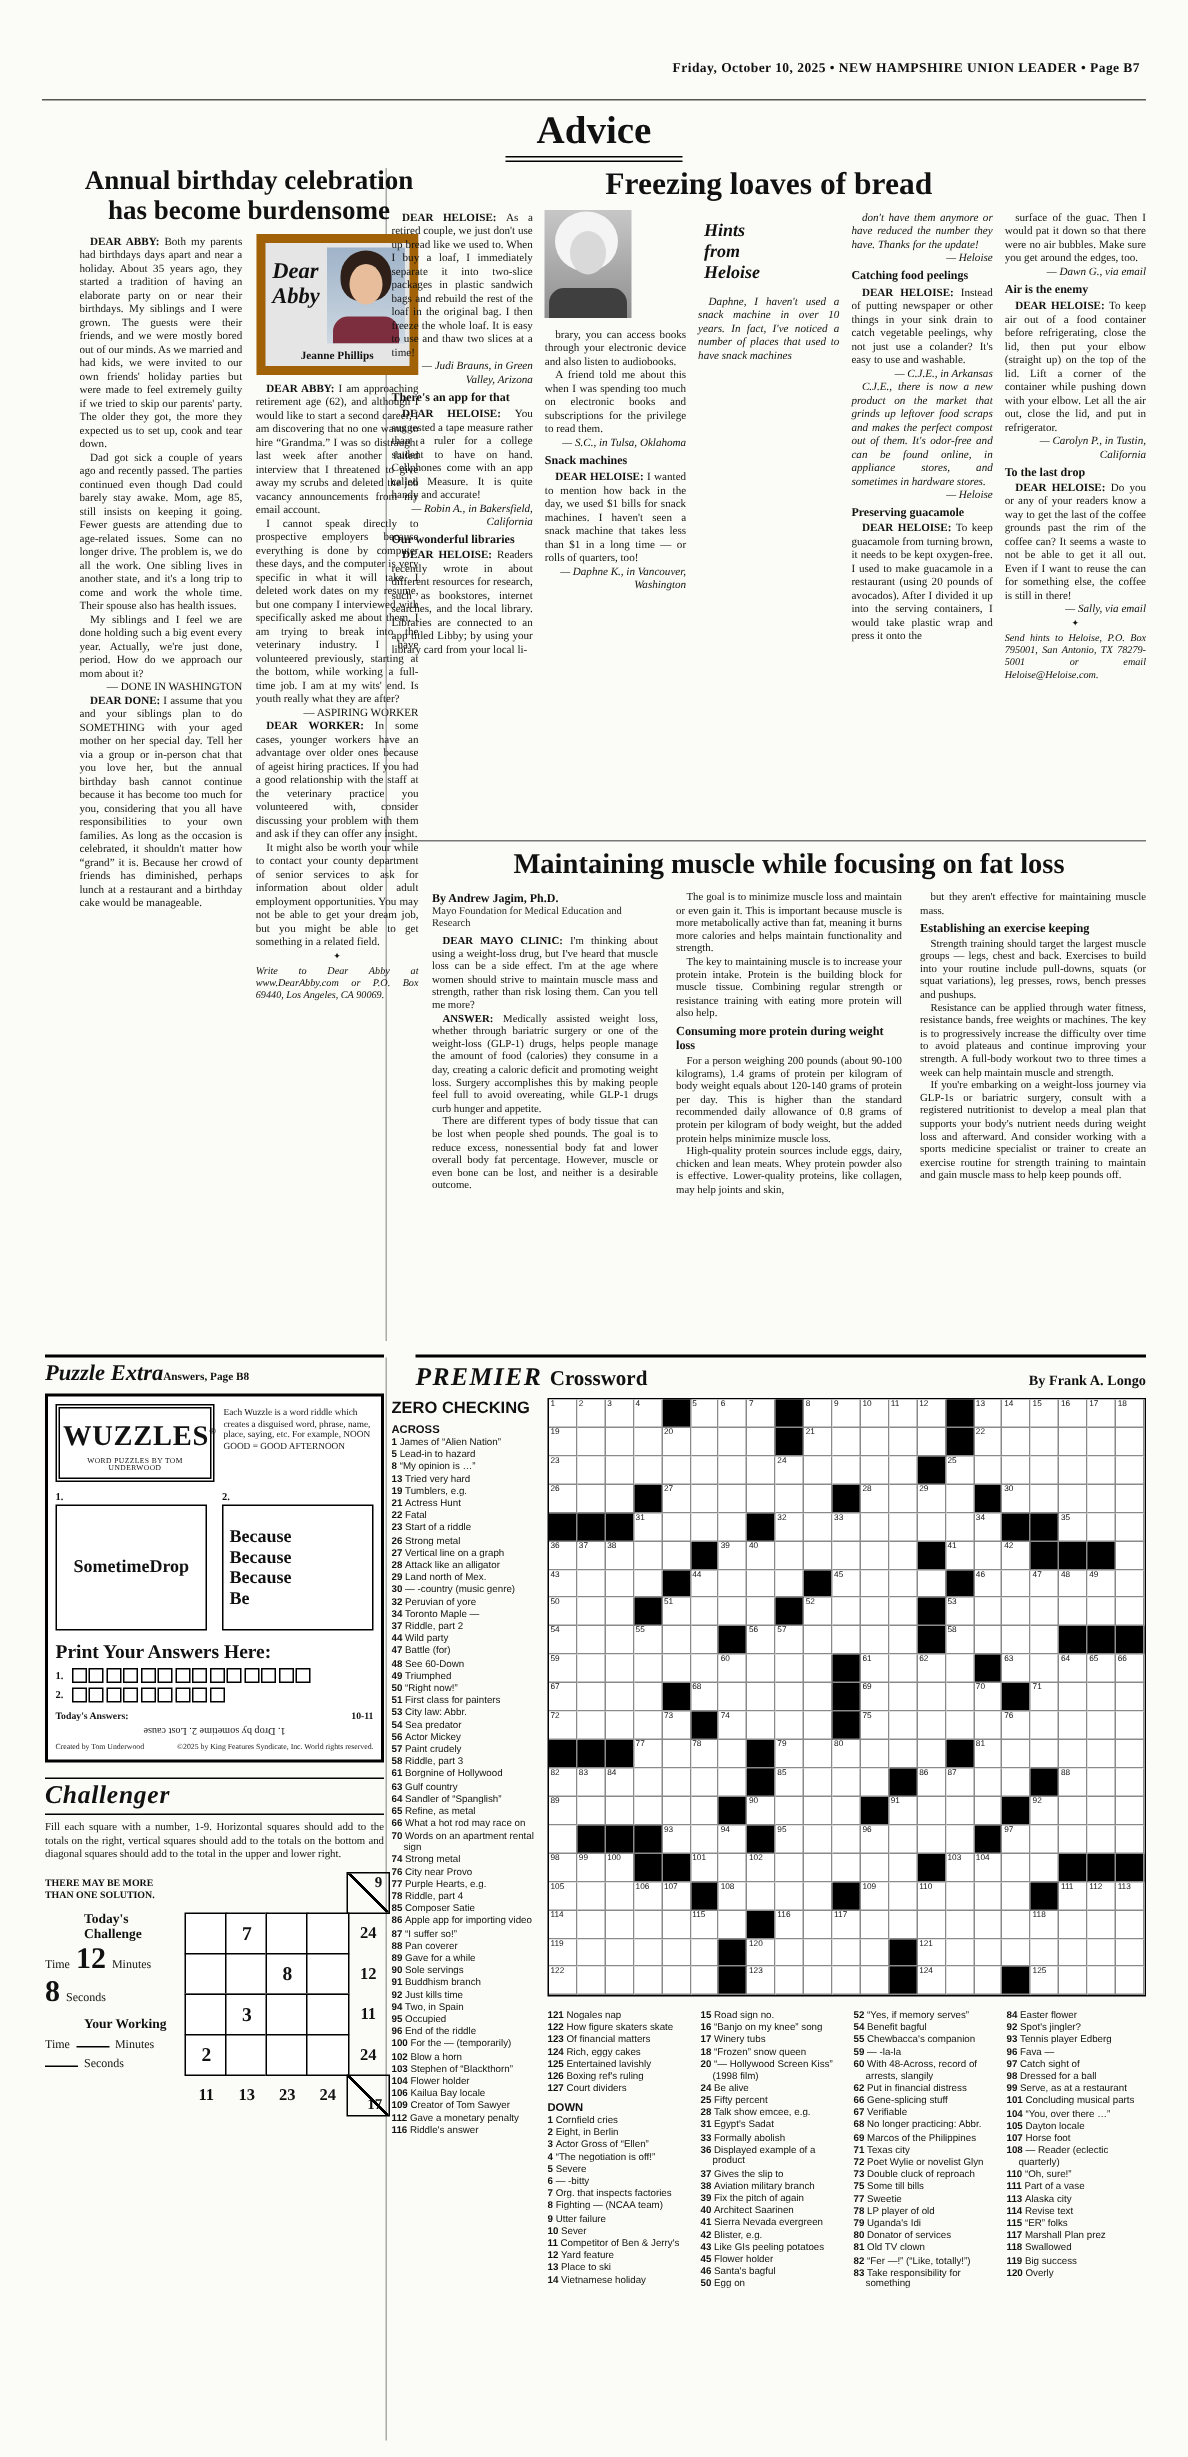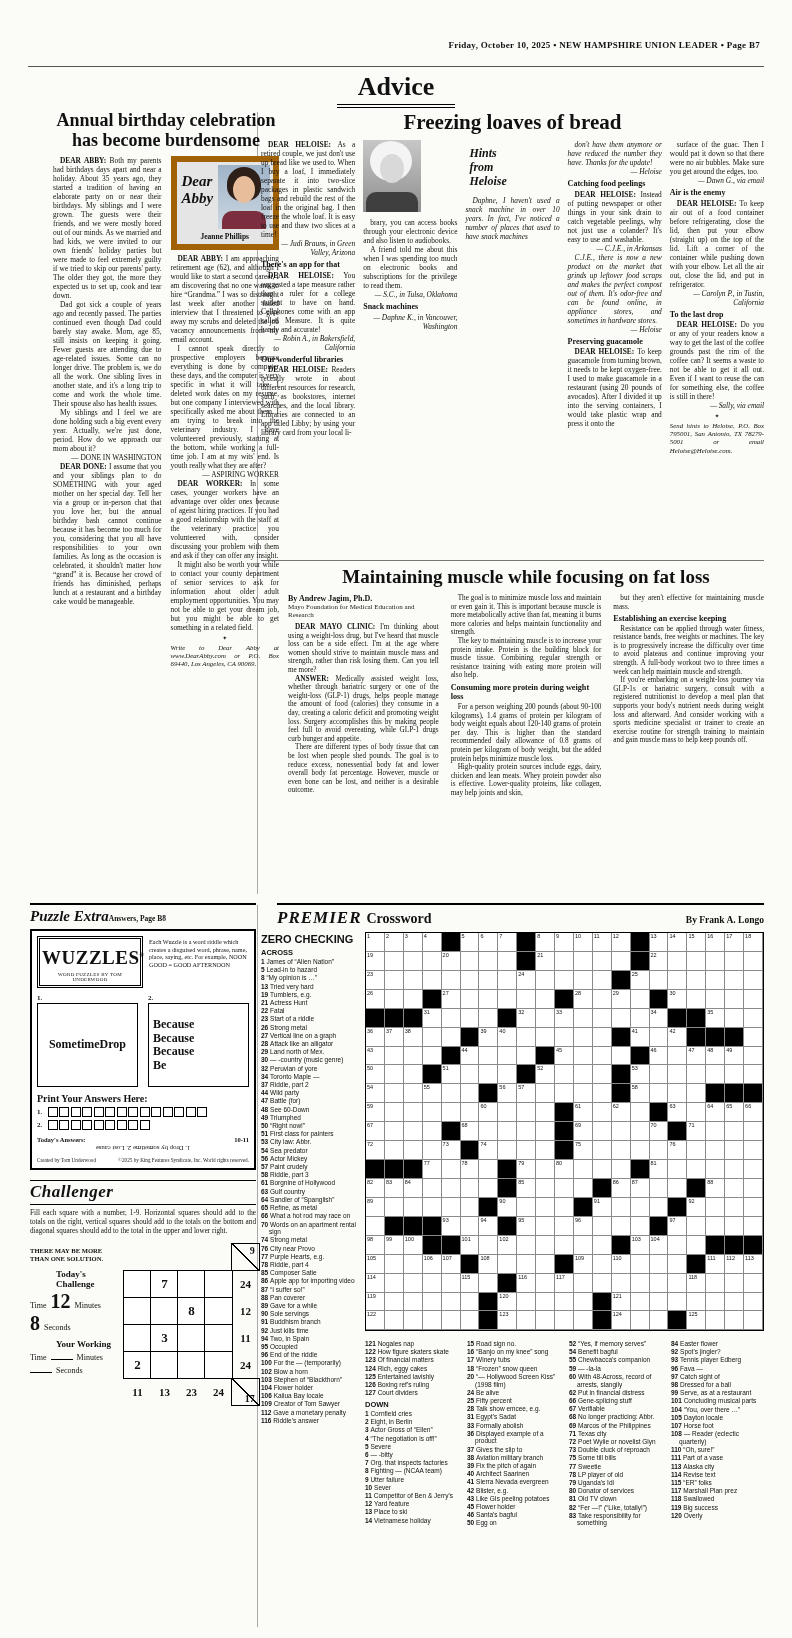--- a/index.html
+++ b/index.html
@@ -67,21 +67,21 @@
   .wz-logo .big{font-size:19px;font-weight:bold;letter-spacing:.5px;}
   .wz-logo sup{font-size:6px;}
   .wz-credit{font-size:5px;margin-top:3px;letter-spacing:.3px;}
   .wz-instr{flex:1;font-size:6.2px;line-height:7.6px;text-align:left;padding-top:2px;}
   .wz-puzzles{display:flex;gap:10px;margin-top:6px;}
   .wz-p{flex:1;min-width:0;}
   .wz-num{font-size:7px;font-weight:bold;margin-bottom:1px;}
   .wz-pbox{border:1.5px solid #000;height:84px;display:flex;flex-direction:column;justify-content:center;padding:2px 4px;}
   .wz-line{font-weight:bold;font-size:12px;line-height:13.5px;}
   .wz-pbox.center{align-items:center;text-align:center;}
-  .wz-print{font-size:10px;font-weight:bold;margin-top:6px;}
+  .wz-print{font-size:13px;font-weight:bold;margin-top:6px;}
   .wz-ansrow{display:flex;align-items:center;gap:1.5px;margin-top:3px;}
   .wz-ansrow .rn{font-size:7px;font-weight:bold;width:9px;}
   .wz-cell{width:10px;height:10px;border:1px solid #000;background:#fff;flex:none;}
   .wz-today-row{display:flex;justify-content:space-between;align-items:flex-start;margin-top:6px;}
   .wz-today{font-size:6.5px;font-weight:bold;}
   .wz-date{font-size:6.5px;font-weight:bold;}
   .wz-flip{transform:rotate(180deg);font-size:6.8px;text-align:center;margin-top:2px;}
   .wz-foot{display:flex;justify-content:space-between;font-size:5.2px;margin-top:5px;color:#222;}
   
   .chal{margin-top:10px;}
@@ -186,20 +186,21 @@
           <div class="hair"></div>
           <div class="torso"></div>
           <div class="face"></div>
         </div>
       </div>
       <div>
           <div class="fi-p">brary, you can access books through your electronic device and also listen to audiobooks.</div>
           <div class="fi-p">A friend told me about this when I was spending too much on electronic books and subscriptions for the privilege to read them.</div>
           <div class="fi-sig">— S.C., in Tulsa, Oklahoma</div>
           <div class="fi-h">Snack machines</div>
+          <div class="fi-p"><b>DEAR HELOISE: </b>I wanted to mention how back in the day, we used $1 bills for snack machines. I haven't seen a snack machine that takes less than $1 in a long time — or rolls of quarters, too!</div>
           <div class="fi-sig">— Daphne K., in Vancouver, Washington</div>
         </div>
     </div>
     <div class="col">
       <div class="hel-label">
         <span>Hints</span><br>
         <span>from</span><br>
         <span>Heloise</span>
       </div>
       <div>
@@ -248,20 +249,21 @@
     <div class="col">
         <div class="fi-p">The goal is to minimize muscle loss and maintain or even gain it. This is important because muscle is more metabolically active than fat, meaning it burns more calories and helps maintain functionality and strength.</div>
         <div class="fi-p">The key to maintaining muscle is to increase your protein intake. Protein is the building block for muscle tissue. Combining regular strength or resistance training with eating more protein will also help.</div>
         <div class="fi-h">Consuming more protein during weight loss</div>
         <div class="fi-p">For a person weighing 200 pounds (about 90-100 kilograms), 1.4 grams of protein per kilogram of body weight equals about 120-140 grams of protein per day. This is higher than the standard recommended daily allowance of 0.8 grams of protein per kilogram of body weight, but the added protein helps minimize muscle loss.</div>
         <div class="fi-p">High-quality protein sources include eggs, dairy, chicken and lean meats. Whey protein powder also is effective. Lower-quality proteins, like collagen, may help joints and skin,</div>
       </div>
     <div class="col">
         <div class="fi-p">but they aren't effective for maintaining muscle mass.</div>
         <div class="fi-h">Establishing an exercise keeping</div>
+        <div class="fi-p">Strength training should target the largest muscle groups — legs, chest and back. Exercises to build into your routine include pull-downs, squats (or squat variations), leg presses, rows, bench presses and pushups.</div>
         <div class="fi-p">Resistance can be applied through water fitness, resistance bands, free weights or machines. The key is to progressively increase the difficulty over time to avoid plateaus and continue improving your strength. A full-body workout two to three times a week can help maintain muscle and strength.</div>
         <div class="fi-p">If you're embarking on a weight-loss journey via GLP-1s or bariatric surgery, consult with a registered nutritionist to develop a meal plan that supports your body's nutrient needs during weight loss and afterward. And consider working with a sports medicine specialist or trainer to create an exercise routine for strength training to maintain and gain muscle mass to help keep pounds off.</div>
       </div>
   </div>
 </div>
 
 <div class="abs bl">
   <div class="pe-head">
     <span class="pe-title">Puzzle Extra</span>
     <span class="pe-note">Answers, Page B8</span>

